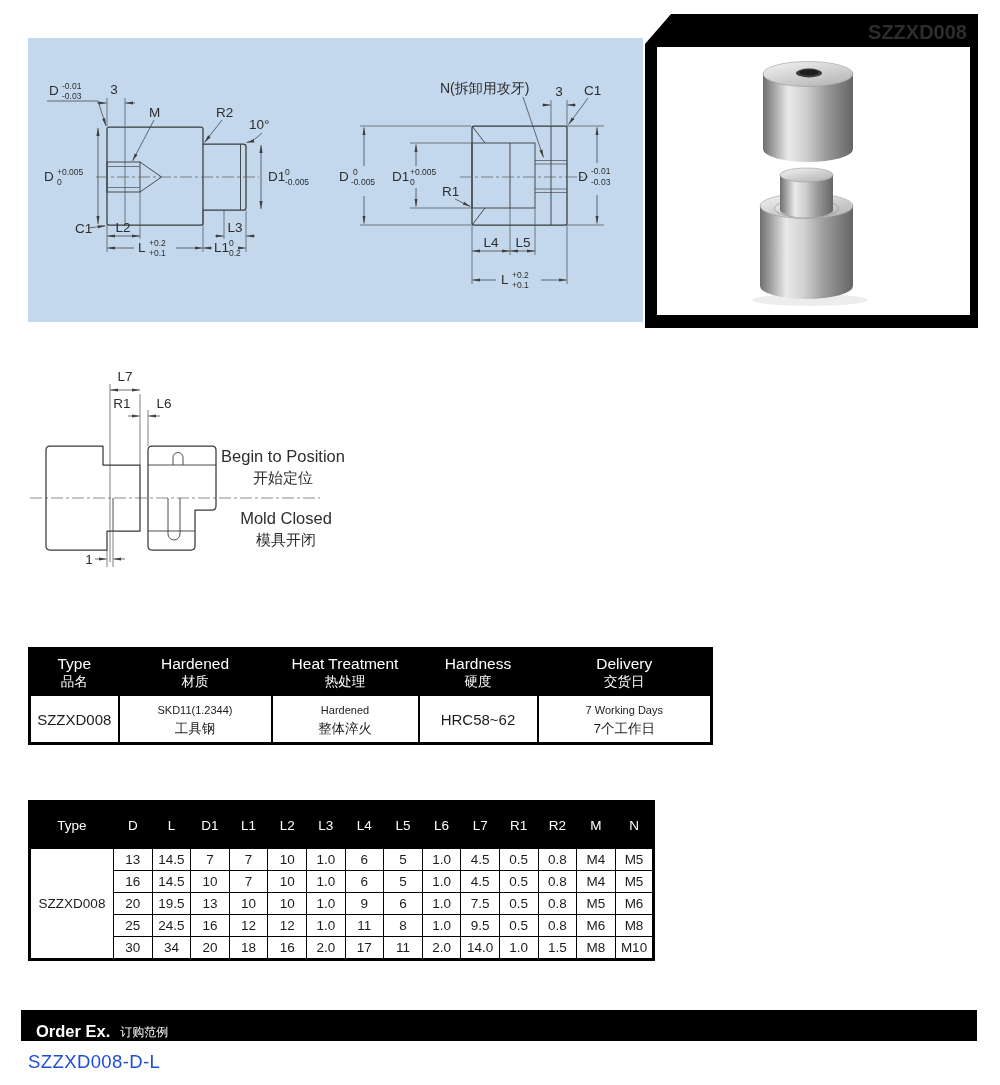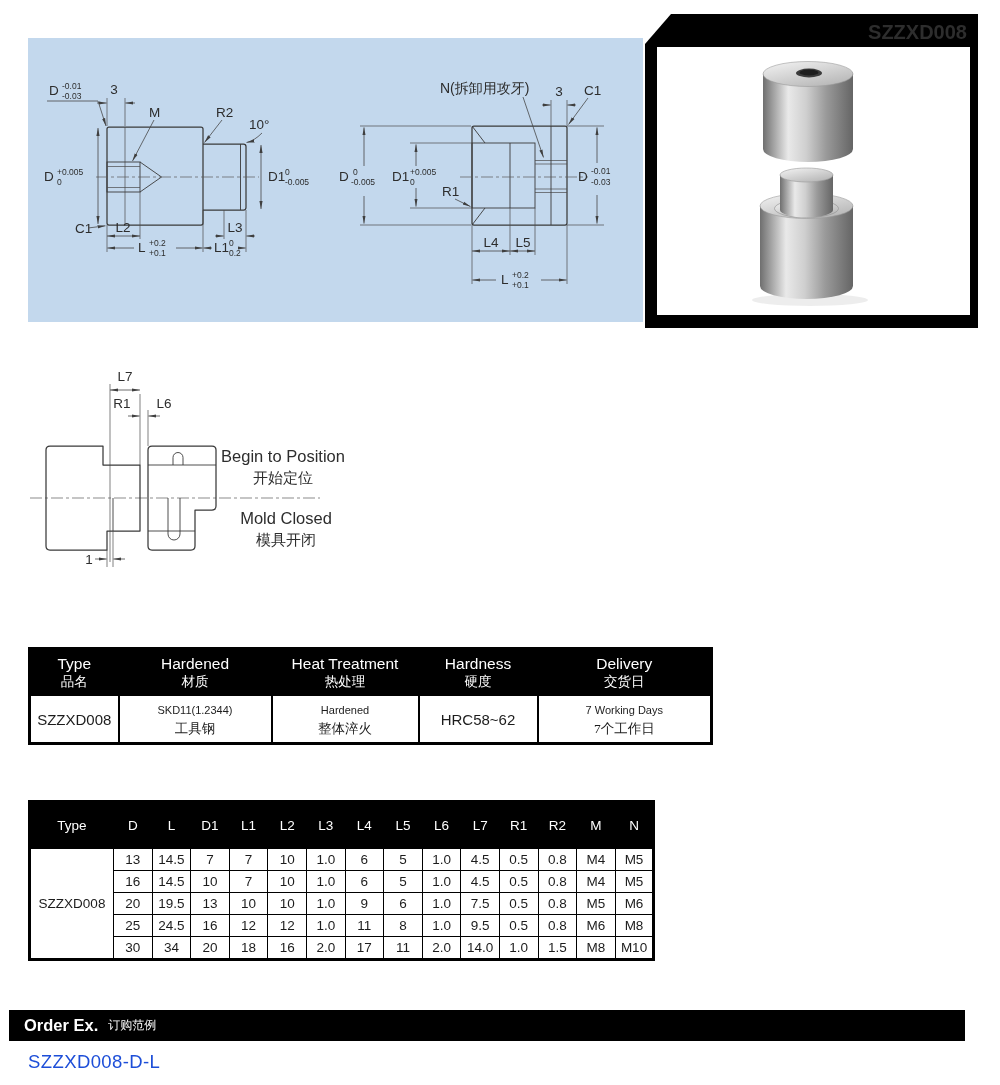--- a/index.html
+++ b/index.html
@@ -22,31 +22,31 @@
   .part2{fill:none;stroke:#3a3a3a;stroke-width:0.9;}
   .thin{fill:none;stroke:#4a4a4a;stroke-width:0.7;}
   .dim{fill:none;stroke:#474747;stroke-width:0.8;}
   .cl{fill:none;stroke:#5a5a5a;stroke-width:0.7;stroke-dasharray:12 3 3 3;}
   
   table{border-collapse:collapse;table-layout:fixed;padding-left:40px;}
   .spec-table{left:28px;top:647px;width:682px;border:3px solid #000;}
   .spec-table th{background:#000;color:#fff;border:2px solid #000;font-weight:normal;height:44px;padding:0;}
   .spec-table td{border:2px solid #000;height:46px;text-align:center;vertical-align:middle;padding:0;}
   .spec-table .en{font-size:15.5px;line-height:19px;font-weight:500;}
-  .spec-table .zh{font-size:13.5px;line-height:17px;font-family:Liberation Serif, serif;}
+  .spec-table .zh{font-size:13.5px;line-height:17px;}
   .spec-table td .en{font-size:11px;}
   .cell-single{font-size:15px;}
   
   .dim-table{left:28px;top:800px;width:625px;border:3px solid #000;}
   .dim-table th{background:#000;color:#fff;border:1px solid #000;font-weight:normal;height:45px;font-size:13.5px;padding:0;}
   .dim-table td{border:1.6px solid #000;height:21px;text-align:center;font-size:13.5px;padding:0;}
   .dim-table td.type-cell{font-size:13.5px;}
   
-  .order-bar{left:9px;top:1010px;width:956px;height:31px;background:#000;color:#fff;
-             display:flex;align-items:center;padding-left:15px;box-sizing:border-box;gap:10px;}
+  .order-bar{left:21px;top:1010px;width:956px;height:31px;background:#000;color:#fff;
+             display:flex;align-items:flex-end;padding-left:15px;box-sizing:border-box;gap:10px;}
   .order-en{font-size:16.5px;font-weight:bold;}
   .order-zh{font-size:12px;}
   .footer-code{left:28px;top:1051px;font-size:18.5px;color:#1d4ed8;letter-spacing:0.4px;}
 </style>
 </head>
 <body>
 
 <div class="abs blue-panel">
 <svg width="615" height="284" viewBox="0 0 615 284">
   <defs>

